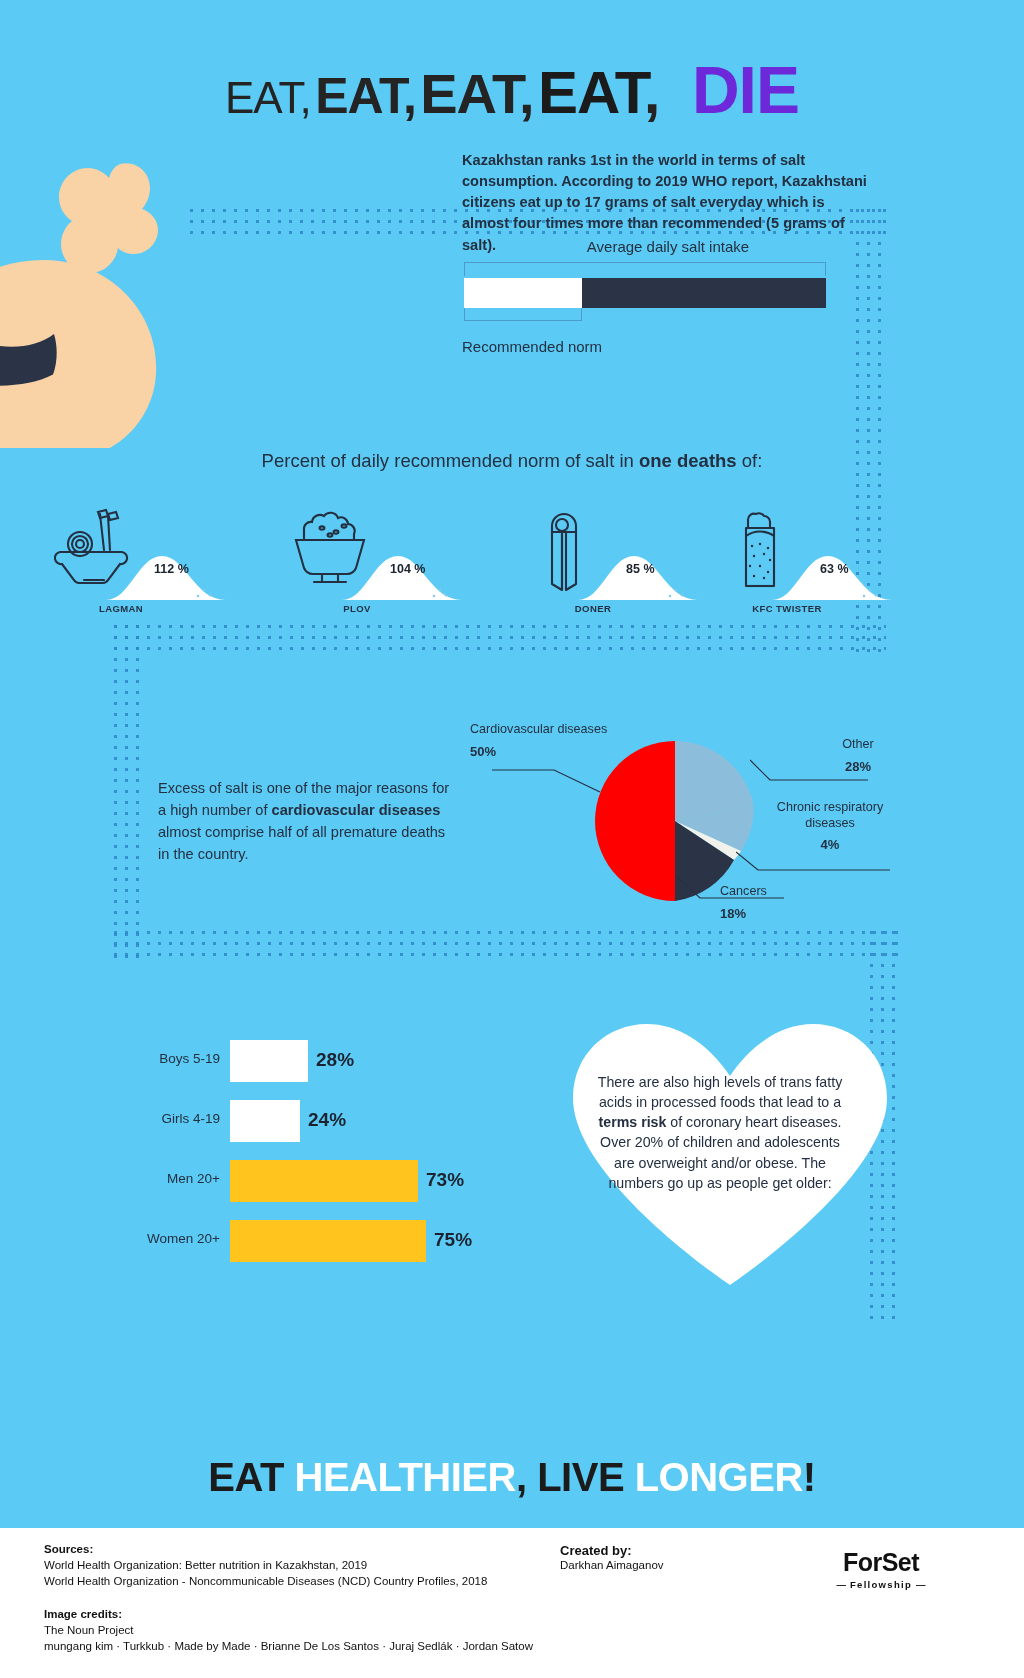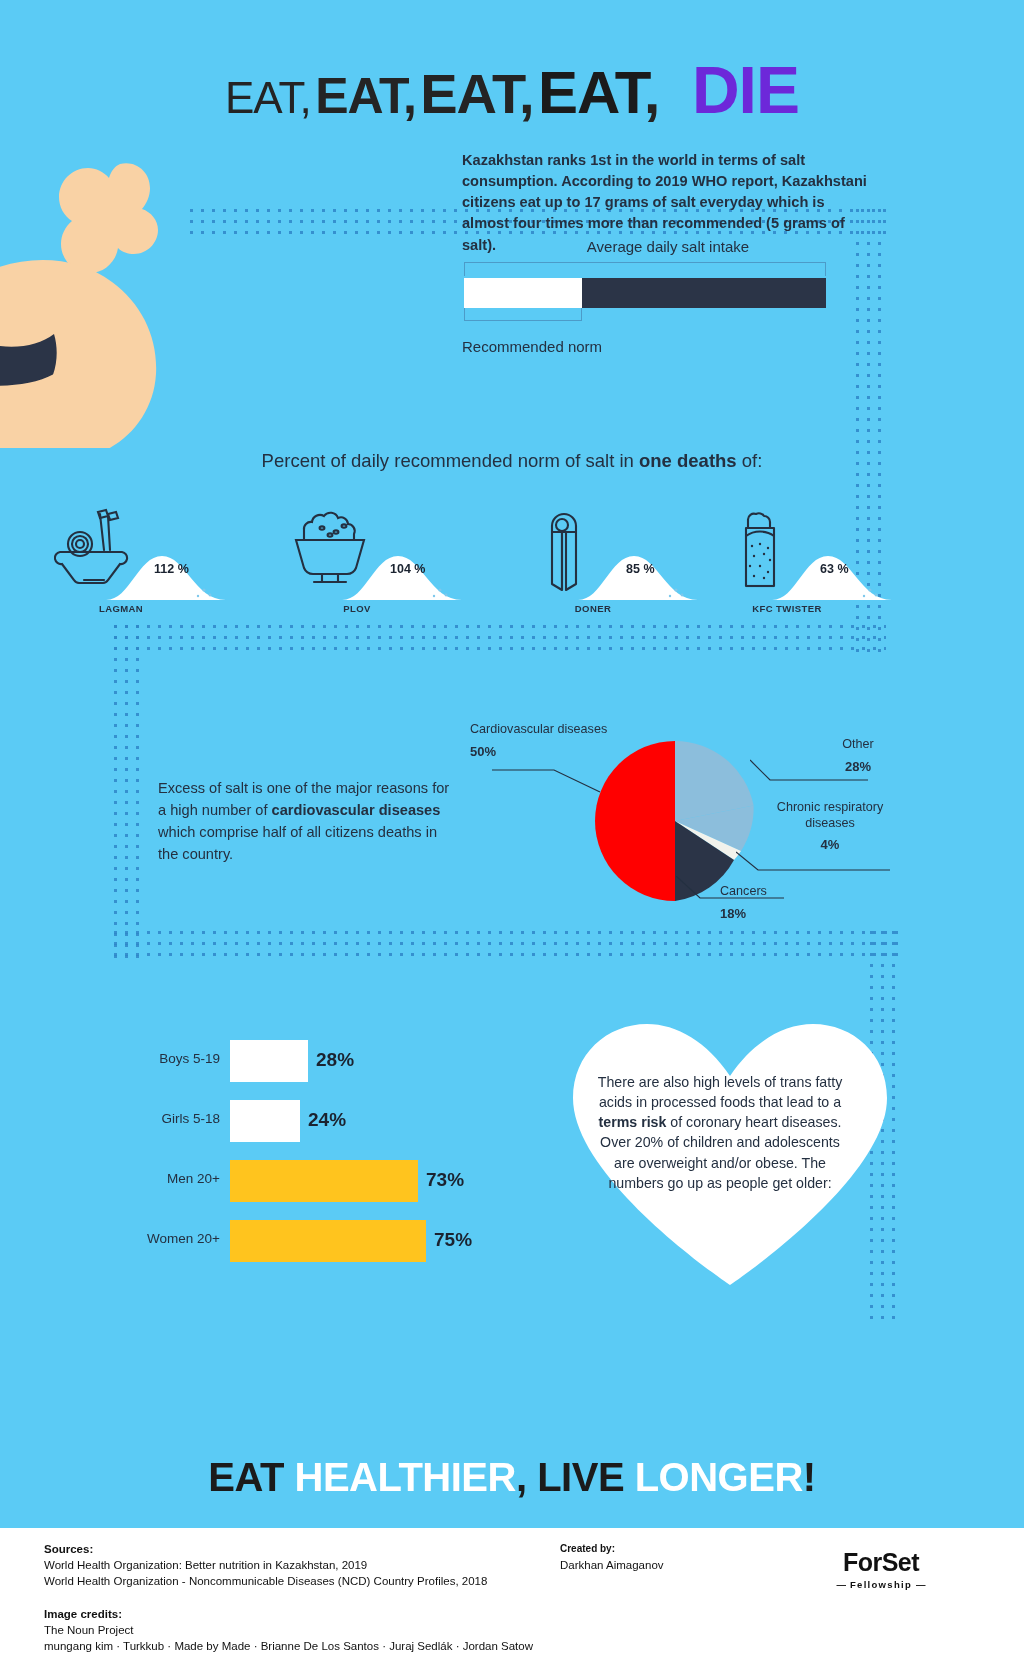--- a/index.html
+++ b/index.html
@@ -132,21 +132,21 @@
   .footer {
     position:absolute; left:0; top:1528px; width:1024px; height:150px;
     background:#FFFFFF; color:#111;
   }
   .f-srclabel { position:absolute; left:44px; top:15px; font-size:11.5px; font-weight:bold; }
   .f-src1 { position:absolute; left:44px; top:31px; font-size:11.5px; }
   .f-src2 { position:absolute; left:44px; top:47px; font-size:11.5px; }
   .f-credlabel { position:absolute; left:44px; top:80px; font-size:11.5px; font-weight:bold;text-align:right; }
   .f-cred1 { position:absolute; left:44px; top:96px; font-size:11.5px; }
   .f-cred2 { position:absolute; left:44px; top:112px; font-size:11.5px; }
-  .f-bylabel { position:absolute; left:560px; top:15px; font-size:10px; font-weight:bold; }
+  .f-bylabel { position:absolute; left:560px; top:15px; font-size:13px; font-weight:bold; }
   .f-byname { position:absolute; left:560px; top:31px; font-size:11.5px; }
   .logo { position:absolute; left:826px; top:20px; width:110px; text-align:center; }
   .logo .l1 { font-size:25px; font-weight:bold; letter-spacing:-.5px; color:#111; }
   .logo .l2 { font-size:9.5px; letter-spacing:1.3px; color:#111; margin-top:2px;font-weight:bold; }
   .logo .l2 .dash { letter-spacing:0; }
 </style>
 </head>
 <body>
 
 <div class="page">
@@ -287,21 +287,21 @@
           <circle cx="34" cy="68" r="1.2"></circle>
             <circle cx="44" cy="70" r="1.2"></circle>
         </g>
       </svg>
       <div class="pct">63 %</div>
       <div class="fname">KFC TWISTER</div>
     </div>
   </div>
 
   <div class="pie-text">
-    <span>Excess of salt is one of the major reasons for a high number of </span><b>cardiovascular diseases</b><span> which comprise half of all citizens deaths in the country.</span>
+    <span>Excess of salt is one of the major reasons for a high number of </span><b>cardiovascular diseases</b><span> almost comprise half of all premature deaths in the country.</span>
   </div>
 
   <svg class="pie-wrap" viewBox="0 0 170 170">
 
     <path d="M85 85 L85 5 A80 80 0 0 0 85 165 Z" fill="#FF0000"></path>
 
     <path d="M85 85 L85 5 A80 80 0 0 1 163.6 69.6 Z" fill="#8CBEDC" transform="rotate(0 85 85)"></path>
     <path d="M85 85 L163.6 69.6 A80 80 0 0 1 151 115 Z" fill="#8CBEDC"></path>
 
     <path d="M85 85 L151 115 A80 80 0 0 1 144 124 Z" fill="#F2F2EC"></path>
@@ -341,21 +341,21 @@
     <path d="M0 0 L24 22 H108" fill="none" stroke="#243041" stroke-width="1.2"></path>
   </svg>
 
   <div class="barchart">
     <div class="brow" style="top:0px;">
       <div class="blabel">Boys 5-19</div>
       <div class="bbar" style="width:78px; background:#FFFFFF;"></div>
       <div class="bval" style="left:196px;">28%</div>
     </div>
     <div class="brow" style="top:60px;">
-      <div class="blabel">Girls 5-18</div>
+      <div class="blabel">Girls 4-19</div>
       <div class="bbar" style="width:70px; background:#FFFFFF;"></div>
       <div class="bval" style="left:188px;">24%</div>
     </div>
     <div class="brow" style="top:120px;">
       <div class="blabel">Men 20+</div>
       <div class="bbar" style="width:188px; background:#FFC41E;"></div>
       <div class="bval" style="left:306px;">73%</div>
     </div>
     <div class="brow" style="top:180px;">
       <div class="blabel">Women 20+</div>

